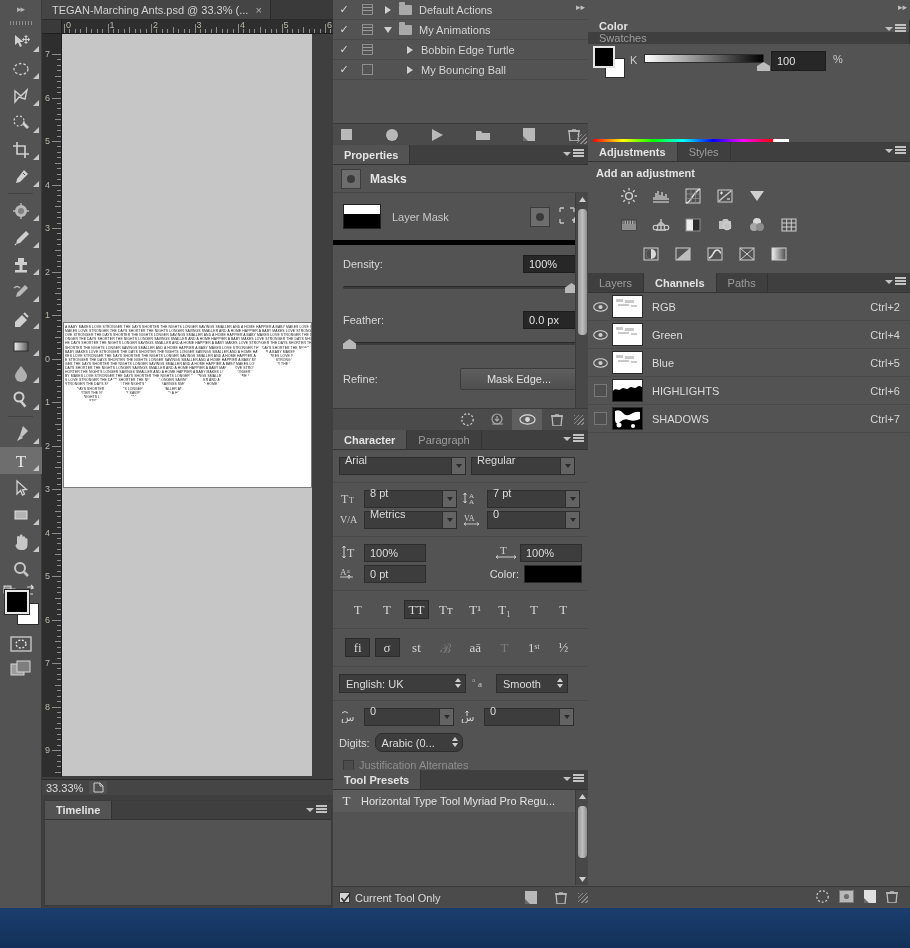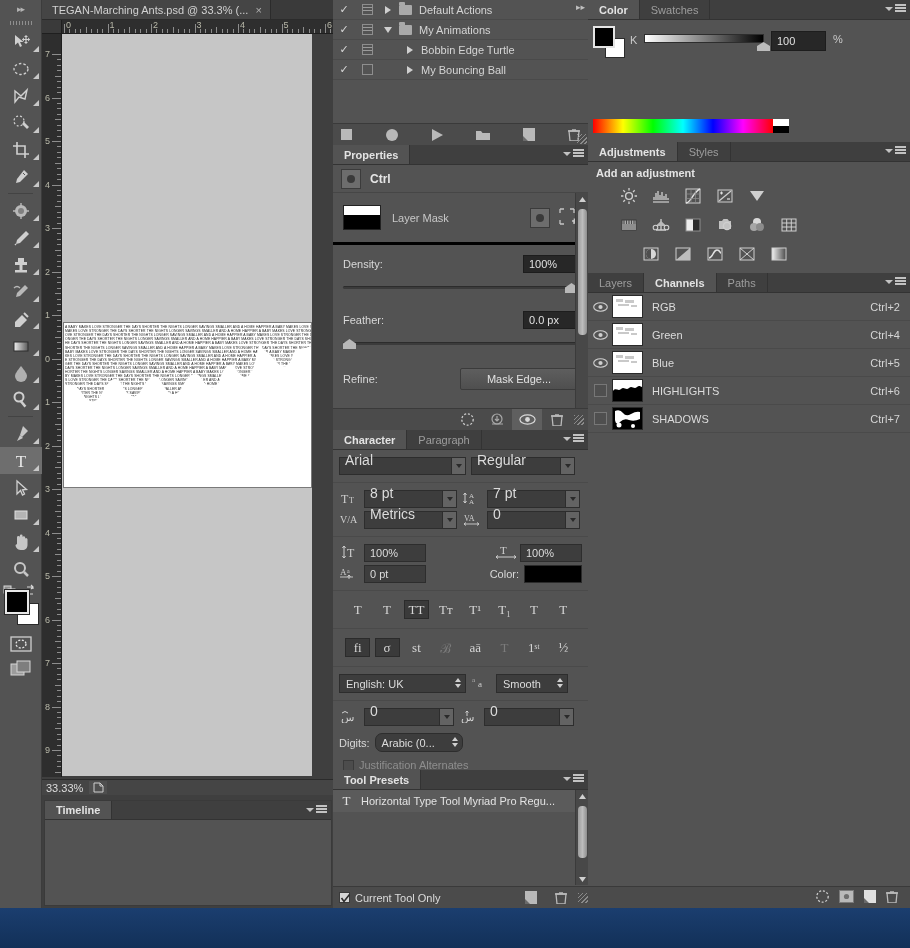--- a/index.html
+++ b/index.html
@@ -120,21 +120,21 @@
   
   .p-props{ left:333px; top:145px; width:255px; height:285px;}
   .props-title{ height:28px; display:flex; align-items:center; gap:9px; padding-left:8px;
      border-bottom:1px solid #464646;}
   .props-title .ttl{ font-size:12px; font-weight:bold; color:#e6e6e6;}
   .mask-ico{ width:20px;height:20px;background:#6d6d6d;border:1px solid #3b3b3b;
      display:flex;align-items:center;justify-content:center;}
   .mask-ico b{ width:8px;height:8px;border-radius:50%;background:#3a3a3a; display:block;}
   .props-body{ position:relative; height:234px; }
   .mask-row{ height:52px; display:flex;align-items:center; padding:0 10px; gap:11px;
-     border-bottom:3px solid #000000;}
+     border-bottom:5px solid #000000;}
   .mask-thumb{ width:38px;height:25px;background:#fff;border:1px solid #222; position:relative; overflow:hidden;}
   .mask-thumb .blk{ position:absolute;left:0;bottom:0;width:100%;height:62%;background:#000;}
   .mask-right{ margin-left:auto; display:flex;align-items:center;gap:9px;}
   .ctrl-row{ padding:10px 10px 0 10px; }
   .ctrl-label-row{ display:flex; align-items:center; justify-content:space-between; }
   .ctrl-label{ font-size:11px; color:#d8d8d8;}
   .numfield{ background:#272727;border:1px solid #1d1d1d;color:#e0e0e0;font-size:11px;
      padding:2px 5px; min-width:55px; text-align:left;}
   .slider{ position:relative; height:12px; margin-top:9px;}
   .slider .track{ position:absolute; left:0; right:0; top:4px; height:3px;
@@ -147,21 +147,21 @@
      border-left:1px solid #3b3b3b;}
   .vscroll .up,.vscroll .dn{ height:12px; display:flex;align-items:center;justify-content:center;}
   .vscroll .thumb{ position:absolute; left:2px; width:9px; background:linear-gradient(to right,#9d9d9d,#bdbdbd,#8f8f8f);
      border-radius:4px;}
 
   
   .p-char{ left:333px; top:430px; width:255px; height:345px;}
   .ch-sec{ padding:4px 6px; border-bottom:1px solid #4a4a4a;}
   .ch-line{ display:flex; align-items:center; gap:5px; margin:3px 0;}
   .combo{ position:relative; background:#3d3d3d; border:1px solid #2d2d2d; height:18px;
-     display:flex; align-items:center; color:#dcdcdc; font-size:14px; padding:0 16px 12px 5px;}
+     display:flex; align-items:center; color:#dcdcdc; font-size:11px; padding:0 16px 12px 5px;}
   .combo .ar{ position:absolute; right:0; top:0; bottom:0; width:14px; background:#636363;
      border-left:1px solid #2d2d2d; display:flex;align-items:center;justify-content:center;}
   .combo .ar i{ width:0;height:0;border-left:3px solid transparent;border-right:3px solid transparent;
      border-top:4px solid #2a2a2a;}
   .ctxt{ background:#3d3d3d; border:1px solid #2d2d2d; height:18px; line-height:16px;
      color:#dcdcdc; font-size:11px; padding:0 5px;}
   .ch-ico{ width:20px; text-align:center; color:#cfcfcf; font-size:11px;}
   .styrow{ display:flex; justify-content:space-around; align-items:center; padding:5px 4px;}
   .sty{ width:25px;height:19px; display:flex;align-items:center;justify-content:center;
      color:#d5d5d5; font-size:13px;}
@@ -777,21 +777,21 @@
       <div class="tabfill"></div>
       <div class="pmenu">
           <i class="car"></i>
           <i class="lines"></i>
         </div>
     </div>
     <div class="props-title">
       <span class="mask-ico">
           <b></b>
         </span>
-      <span class="ttl">Ctrl</span>
+      <span class="ttl">Masks</span>
     </div>
     <div class="props-body">
       <div class="mask-row">
         <span class="mask-thumb">
             <i class="blk" id="maskblk"></i>
           </span>
         <span>Layer Mask</span>
         <span class="mask-right">
           <span class="mask-ico">
               <b></b>
@@ -1138,21 +1138,21 @@
             <path d="M1 3 h10 l-1 10 h-8z" fill="none" stroke="#b9b9b9" stroke-width="1.3"></path>
             <path d="M0 3 h12 M4 2 h4" stroke="#b9b9b9" stroke-width="1.3"></path>
           </svg>
         </span>
       <span class="grip-corner" style="margin-left:2px;"></span>
     </div>
   </div>
 
   <div class="panel p-color">
     <div class="grip-top">▸▸</div>
-    <div class="tabrow" style="margin-top:0;">
+    <div class="tabrow" style="margin-top:20px;flex-direction:column;">
       <div class="ptab active">Color</div>
       <div class="ptab">Swatches</div>
       <div class="tabfill"></div>
       <div class="pmenu">
           <i class="car"></i>
           <i class="lines"></i>
         </div>
     </div>
     <div class="col-body">
       <div class="col-sw">

